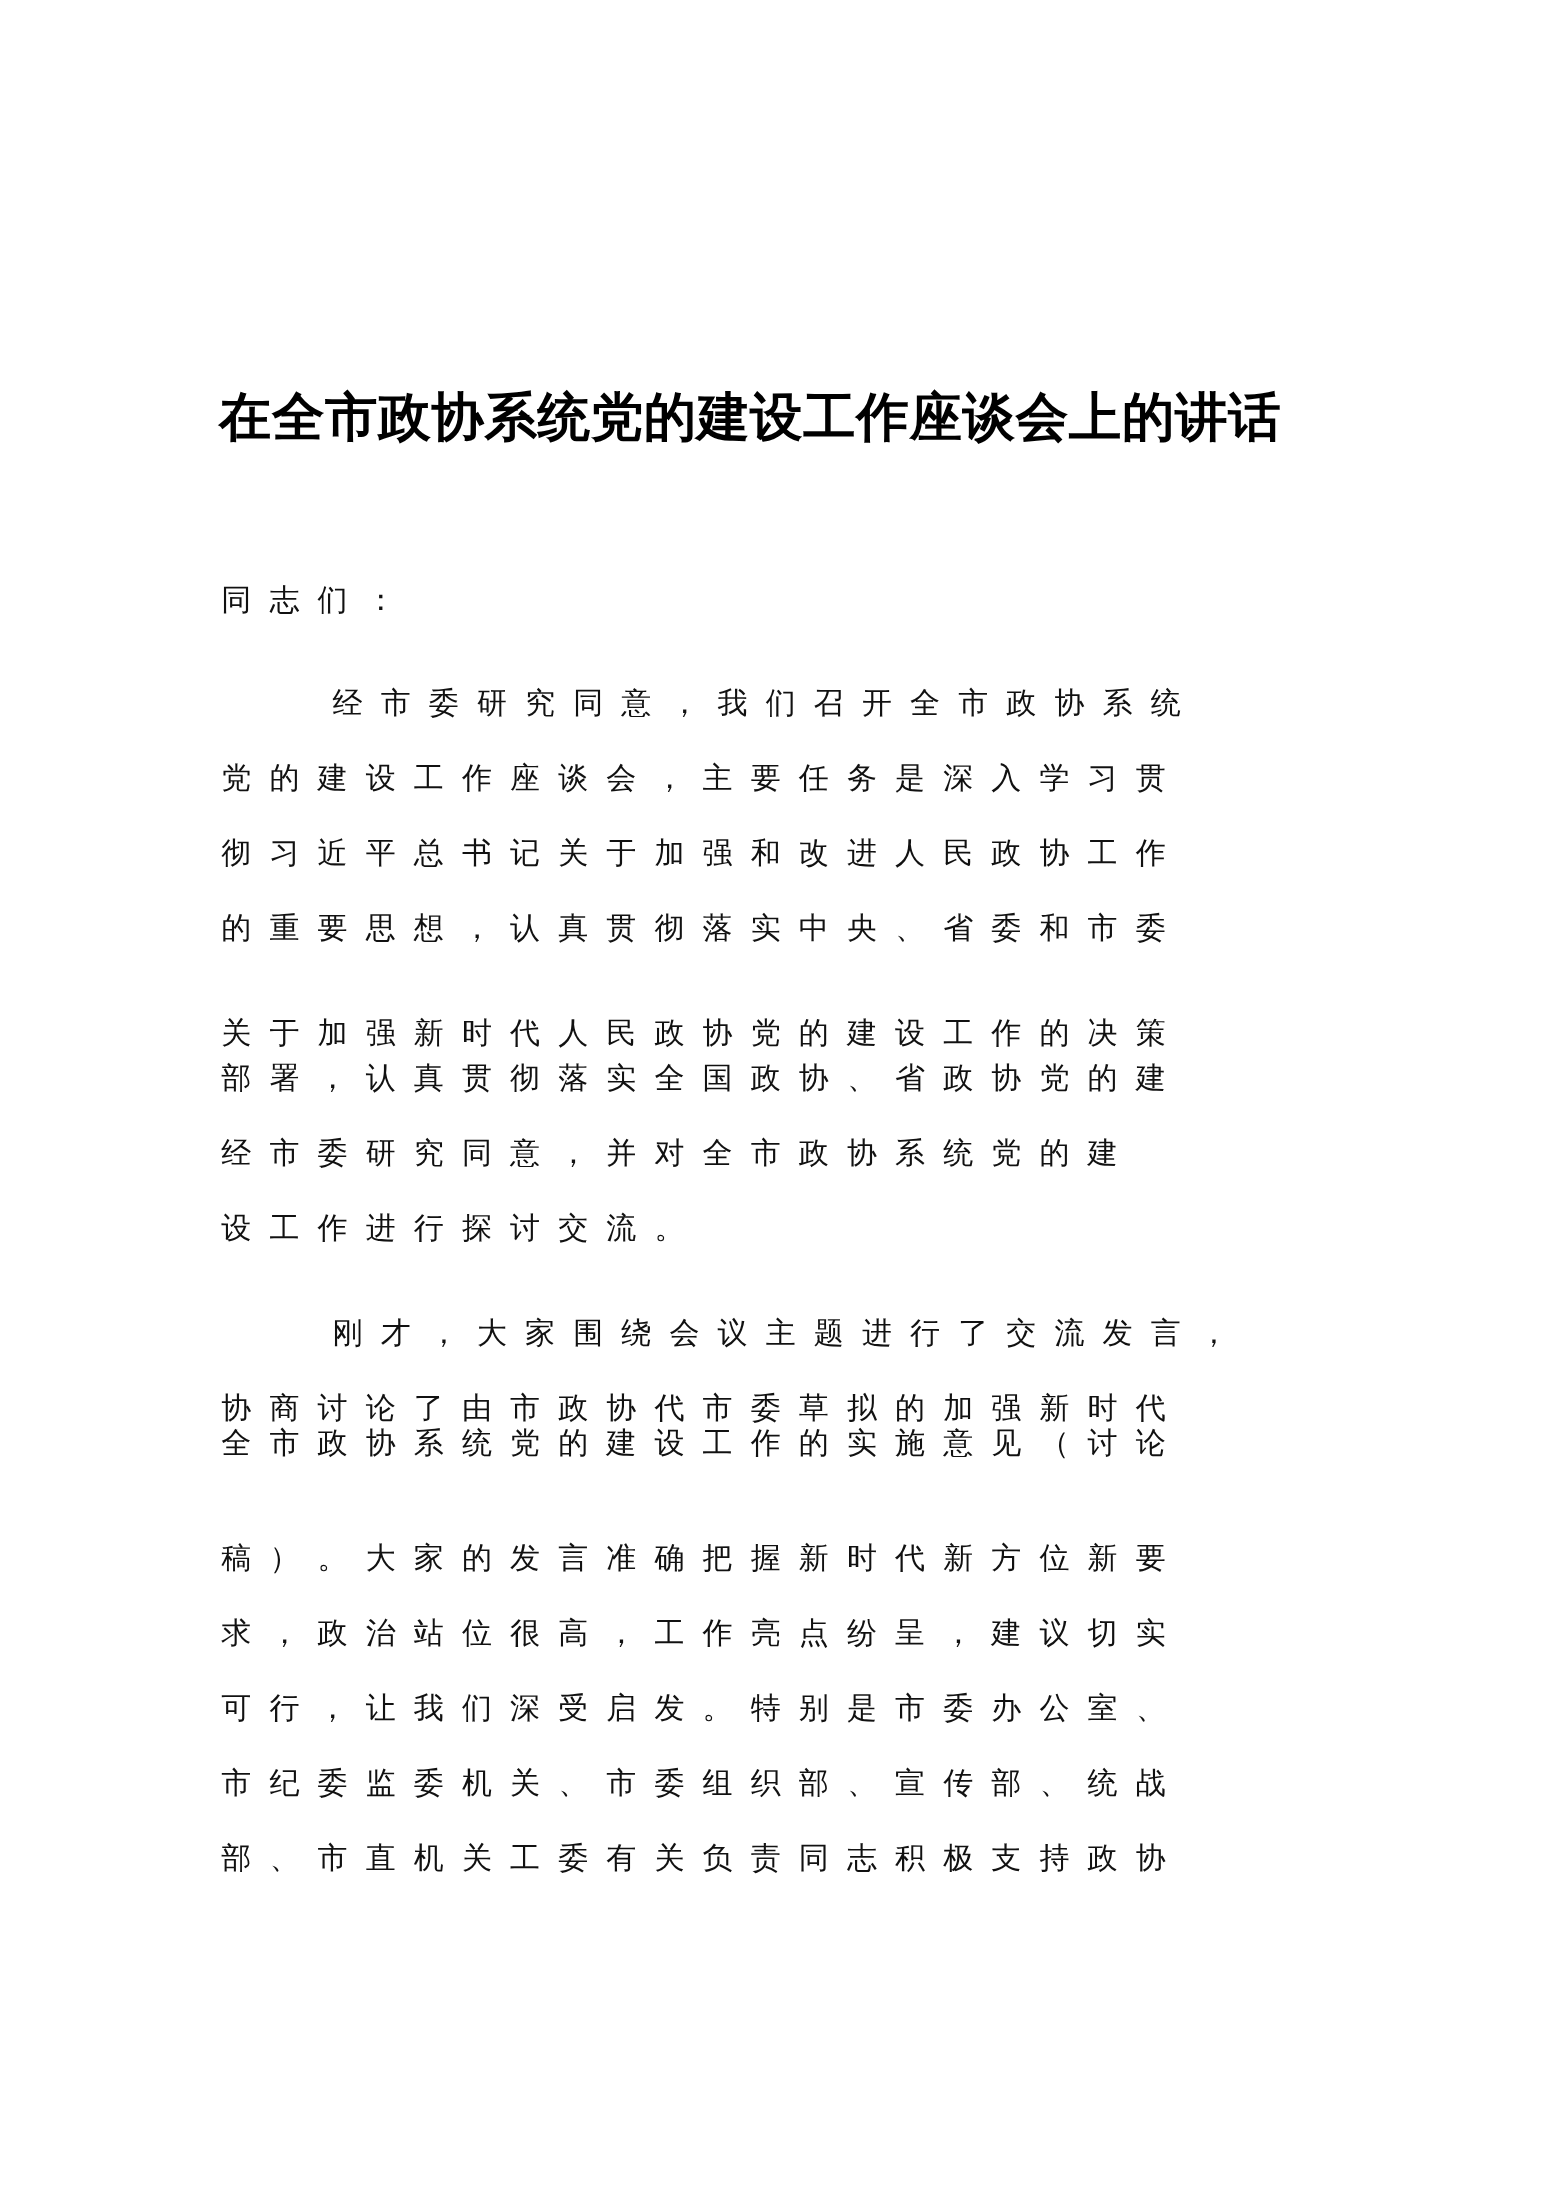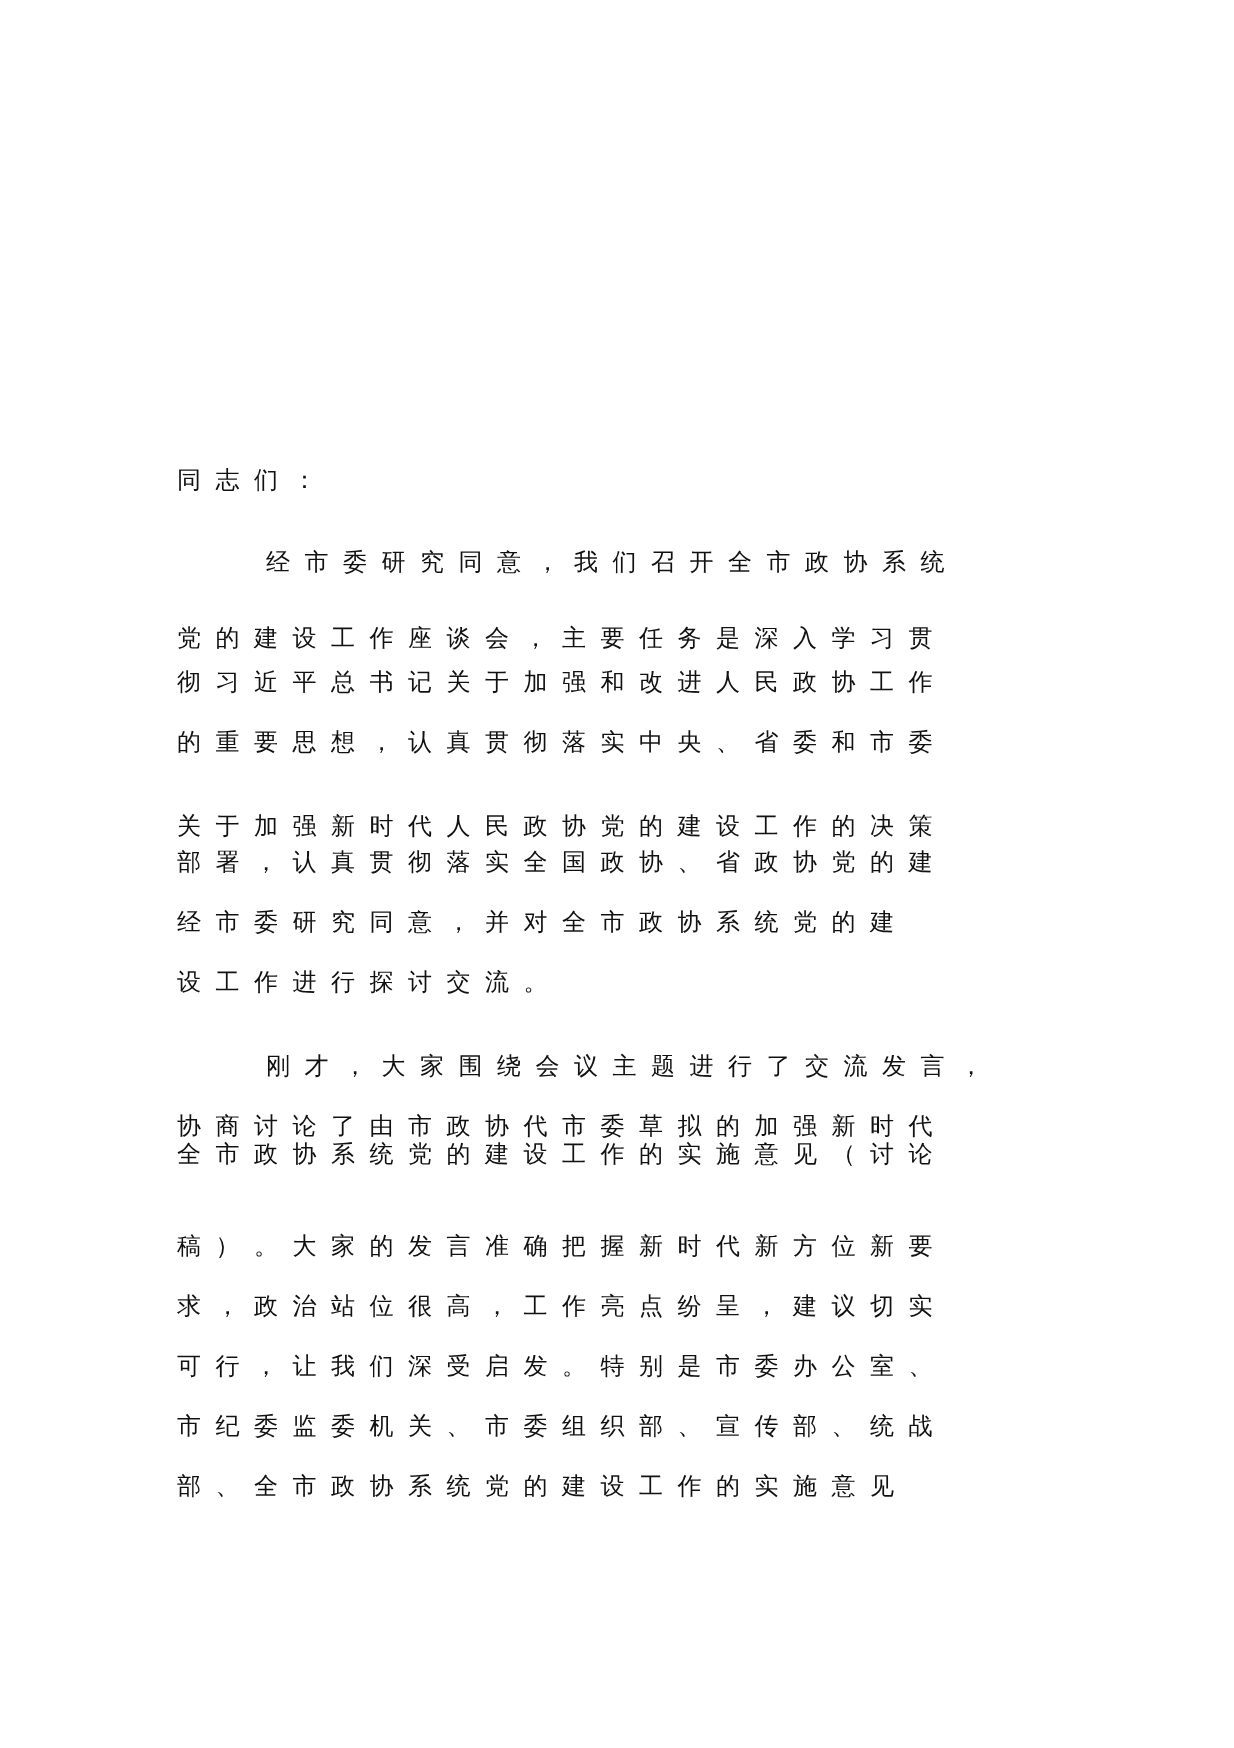--- a/index.html
+++ b/index.html
@@ -49,38 +49,39 @@
     }
     .indent {
       left: 266px;
     }
   </style>
 </head>
 <body>
 
 <div class="page">
 
+  <div class="title">在全市政协系统党的建设工作座谈会上的讲话</div>
 
   <div class="line" style="top:458px;">同志们：</div>
 
   <div>
     <div class="line indent" style="top:540px;">经市委研究同意，我们召开全市政协系统</div>
-    <div class="line" style="top:600px;margin-top:16px;">党的建设工作座谈会，主要任务是深入学习贯</div>
+    <div class="line" style="top:600px;">党的建设工作座谈会，主要任务是深入学习贯</div>
     <div class="line" style="top:660px;">彻习近平总书记关于加强和改进人民政协工作</div>
     <div class="line" style="top:720px;">的重要思想，认真贯彻落实中央、省委和市委</div>
     <div class="line" style="top:780px;margin-top:24px;">关于加强新时代人民政协党的建设工作的决策</div>
     <div class="line" style="top:840px;">部署，认真贯彻落实全国政协、省政协党的建</div>
     <div class="line" style="top:900px;">经市委研究同意，并对全市政协系统党的建</div>
     <div class="line" style="top:960px;">设工作进行探讨交流。</div>
   </div>
 
   <div>
     <div class="line indent" style="top:1044px;">刚才，大家围绕会议主题进行了交流发言，</div>
     <div class="line" style="top:1104px;">协商讨论了由市政协代市委草拟的加强新时代</div>
     <div class="line" style="top:1132px;">全市政协系统党的建设工作的实施意见（讨论</div>
     <div class="line" style="top:1224px;">稿）。大家的发言准确把握新时代新方位新要</div>
     <div class="line" style="top:1284px;">求，政治站位很高，工作亮点纷呈，建议切实</div>
     <div class="line" style="top:1344px;">可行，让我们深受启发。特别是市委办公室、</div>
     <div class="line" style="top:1404px;">市纪委监委机关、市委组织部、宣传部、统战</div>
-    <div class="line" style="top:1464px;">部、全市政协系统党的建设工作的实施意见</div>
+    <div class="line" style="top:1464px;">部、市直机关工委有关负责同志积极支持政协</div>
   </div>
 
 </div>
 
 </body></html>

